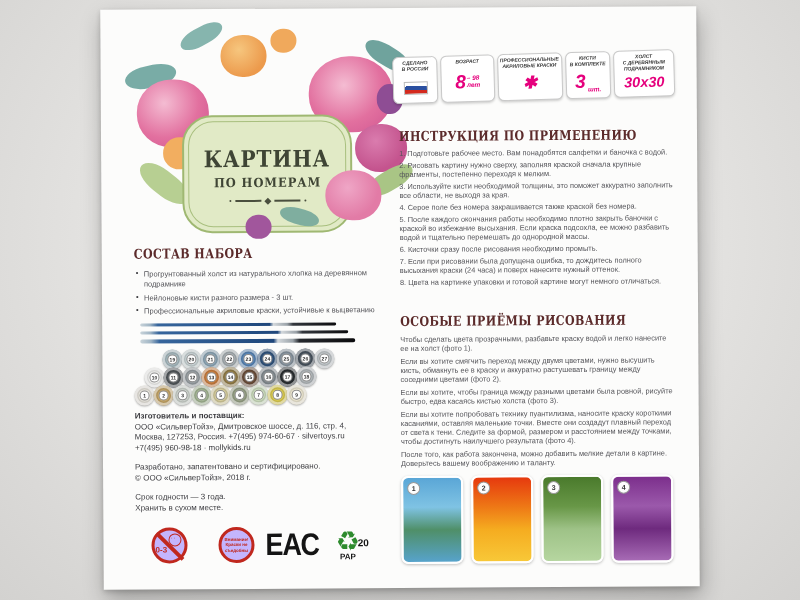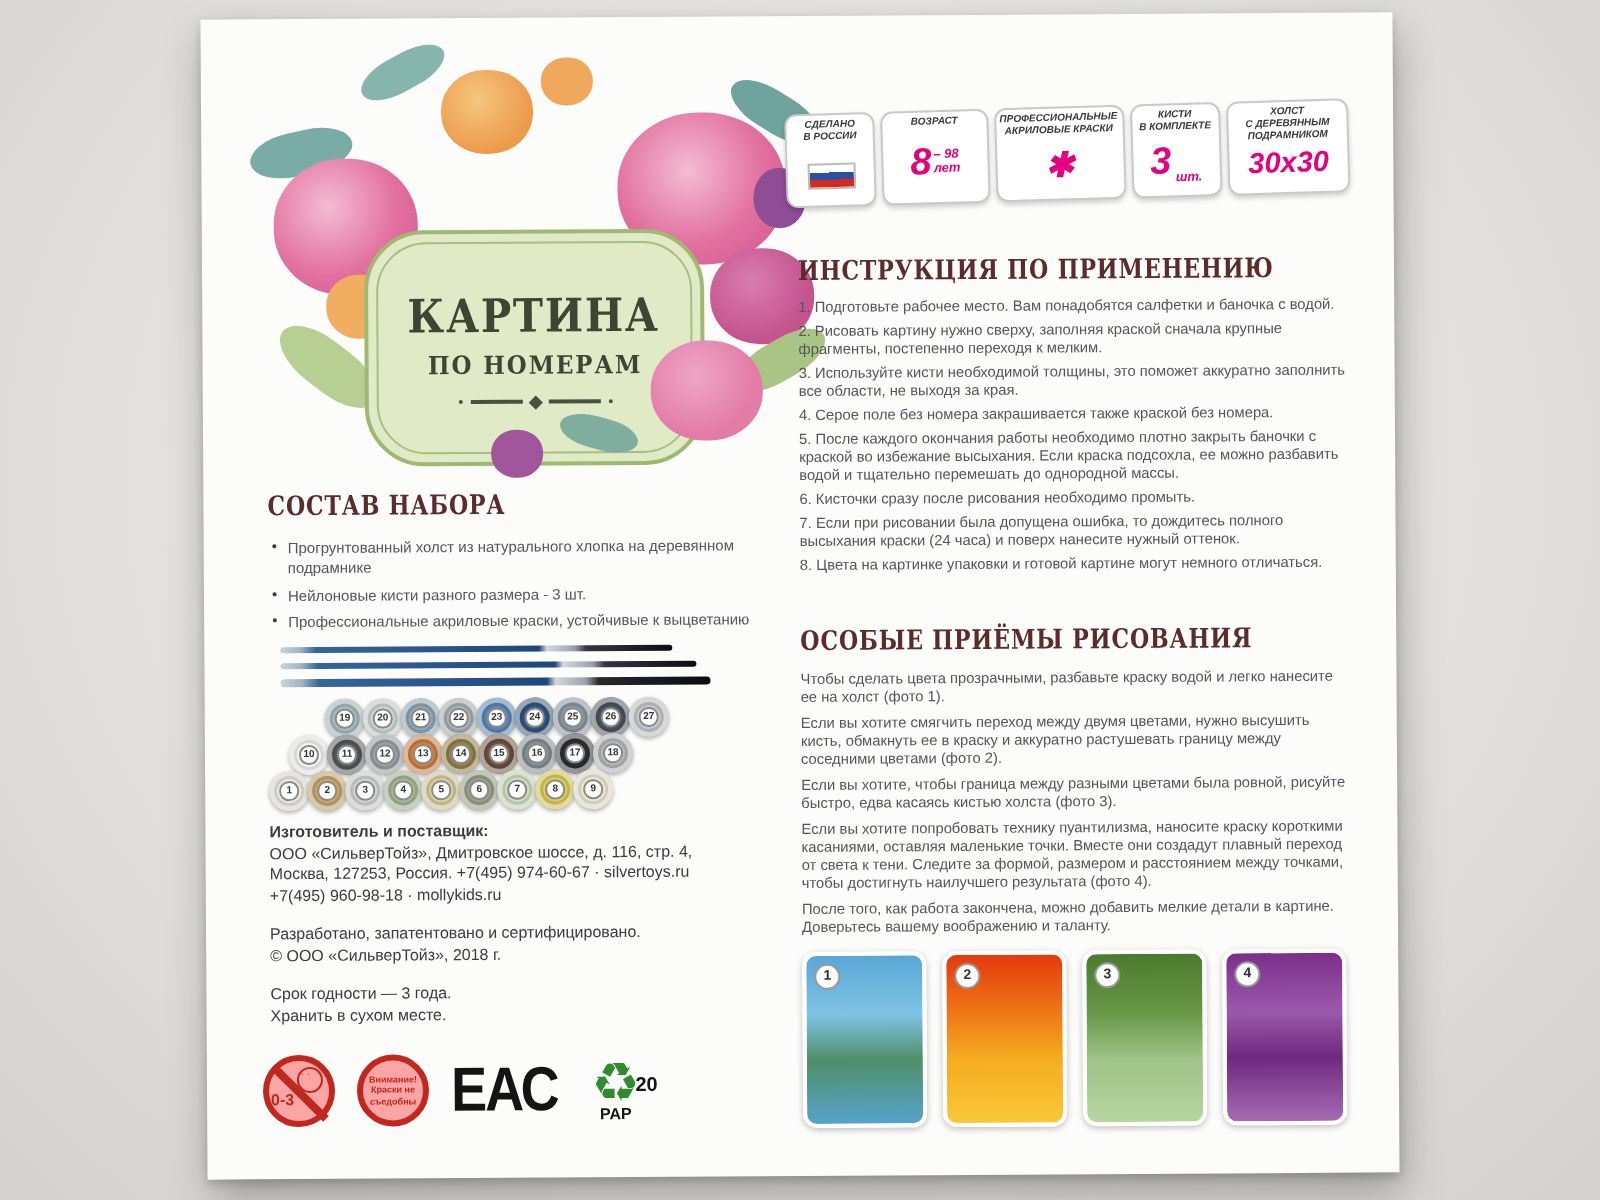--- a/index.html
+++ b/index.html
@@ -66,21 +66,21 @@
   .maker-head { font-weight:700; }
   .maker-par { margin-bottom:9px; }
   
   .marks { position:absolute; left:28px; top:506px; width:262px; height:60px; display:flex; align-items:center; gap:11px; }
   .brand { display:flex; flex-direction:column; align-items:center; width:86px; }
   .cube { width:15px; height:15px; margin-bottom:2px; transform:rotate(8deg); border:1px solid #fff;
     background:linear-gradient(135deg,#e84b4b 25%,#4bc3e8 25% 50%,#f5d53a 50% 75%,#7ad34b 75%); box-shadow:0 1px 2px rgba(0,0,0,.3); }
   .brand-text { font-weight:800; font-size:12.5px; letter-spacing:.5px; font-family:"DejaVu Serif", serif; }
   .brand-text .w1 { color:#62b9ea; text-shadow:.5px .5px 0 #bfe4f7; }
   .brand-text .w2 { color:#ef7ec7; text-shadow:.5px .5px 0 #f8c6e6; }
-  .prohibit { width:36px; height:36px; border:3px solid #c0281e; border-radius:50%; background:#fca5a5; position:relative; flex:0 0 auto; }
+  .prohibit { width:36px; height:36px; border:3px solid #c0281e; border-radius:50%; background:#c4b5fd; position:relative; flex:0 0 auto;margin-left:20px; }
   .prohibit .bar { position:absolute; left:-3px; top:14px; width:37px; height:3.5px; background:#c0281e; transform:rotate(45deg); }
   .age-label { position:absolute; left:1px; bottom:6px; font-size:8px; font-weight:900; color:#c0281e; }
   .baby { position:absolute; right:3px; top:3px; width:13px; height:13px; border:1.5px solid #c0281e; border-radius:50%; }
   .baby::before { content:"· ·"; position:absolute; left:1px; top:0px; font-size:5px; color:#c0281e; letter-spacing:0; }
   .warn-wrap { display:flex; flex-direction:column; align-items:center; justify-content:center; width:100%; height:100%; }
   .warn-line { font-size:4.5px; font-weight:700; color:#c0281e; line-height:1.15; text-align:center; }
   .eac { font-size:27px; font-weight:900; color:#141414; transform:scaleY(1.15); letter-spacing:-1px; font-family:"Liberation Sans", sans-serif; }
   .recycle { position:relative; width:36px; text-align:center; }
   .recycle .tri { font-size:27px; color:#2e8b2e; line-height:1; }
   .recycle .num { position:absolute; top:9px; right:-3px; font-size:10px; font-weight:800; color:#141414; }

